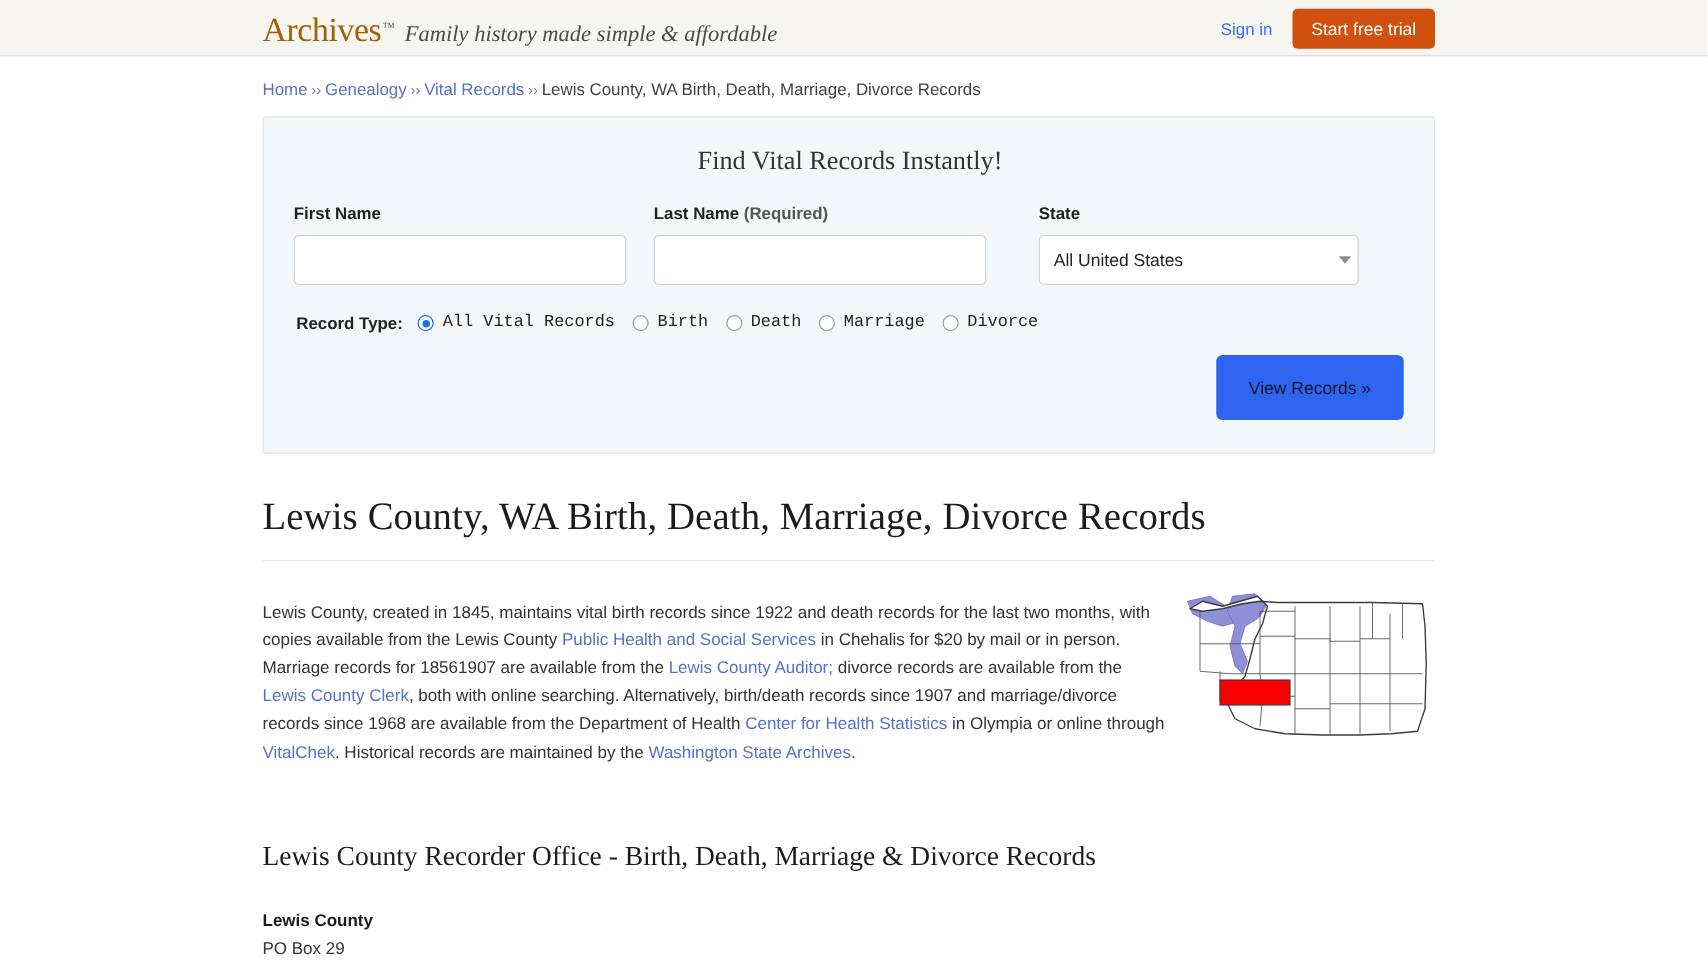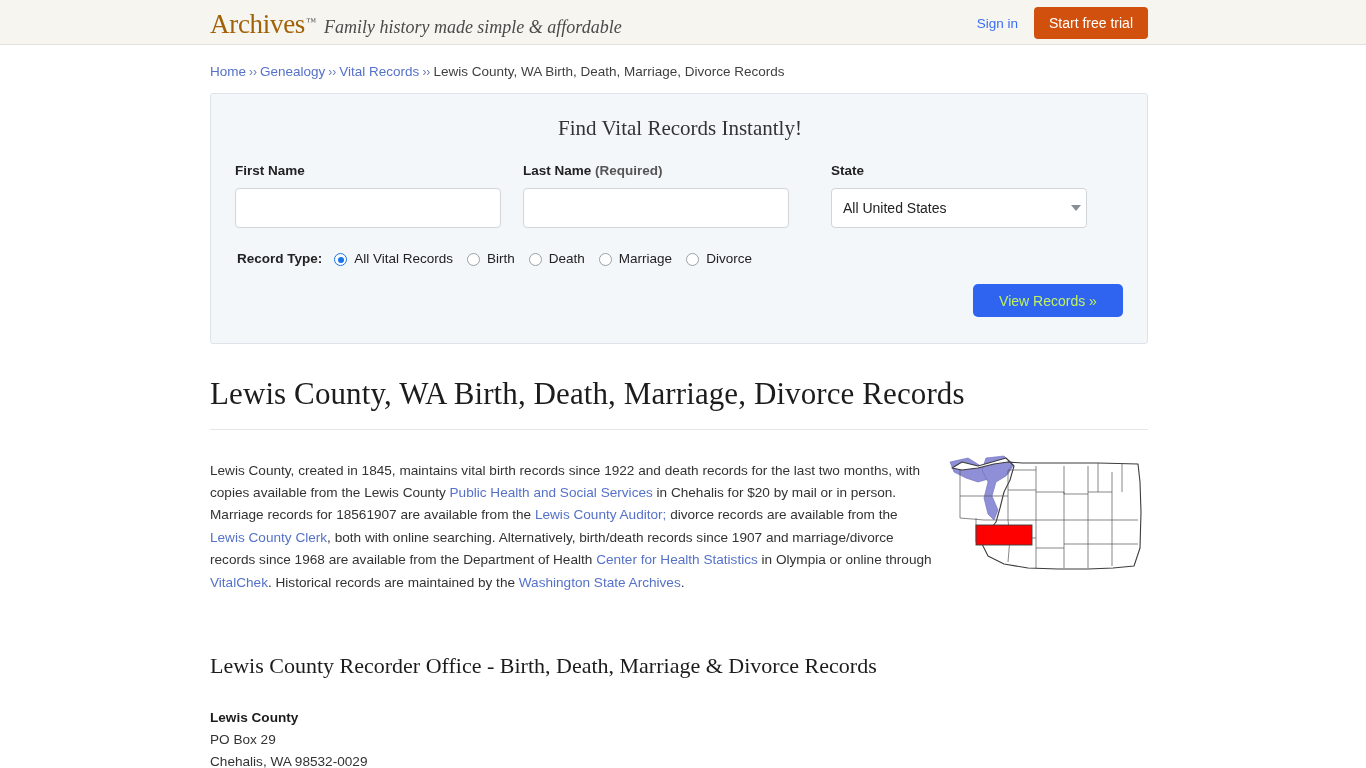--- a/index.html
+++ b/index.html
@@ -188,23 +188,24 @@
     margin-left: 2px;
     font-size: 13.5px;
     color: #222;
   }
   .record-label {
     font-weight: bold;
     margin-right: 12px;
   }
   .radio-item {
     display: flex;
-    align-items: flex-end;
+    align-items: center;
     margin-right: 14px;
     cursor: pointer;
+    font-family: Liberation Mono, monospace;
   }
   .radio {
     width: 13px; height: 13px;
     border-radius: 50%;
     border: 1px solid #9aa0a6;
     background: #fff;
     margin-right: 7px;
     position: relative;
     flex: 0 0 auto;
   }
@@ -222,26 +223,26 @@
   }
   .radio-label { color: #222; }
 
   .panel-actions {
     display: flex;
     justify-content: flex-end;
     margin-top: 18px;
   }
   .view-btn {
     background: #2f64f0;
-    color: #bef264;
+    color: #0f172a;
     font-size: 14px;
     border: none;
     border-radius: 5px;
     padding: 0 22px;
-    height: 33px;
+    height: 52px;
     min-width: 150px;
     cursor: pointer;
     font-family: "Liberation Sans", sans-serif;
   }
 
   
   h1.page-title {
     font-family: "Liberation Serif", serif;
     font-weight: 400;
     font-size: 31px;

